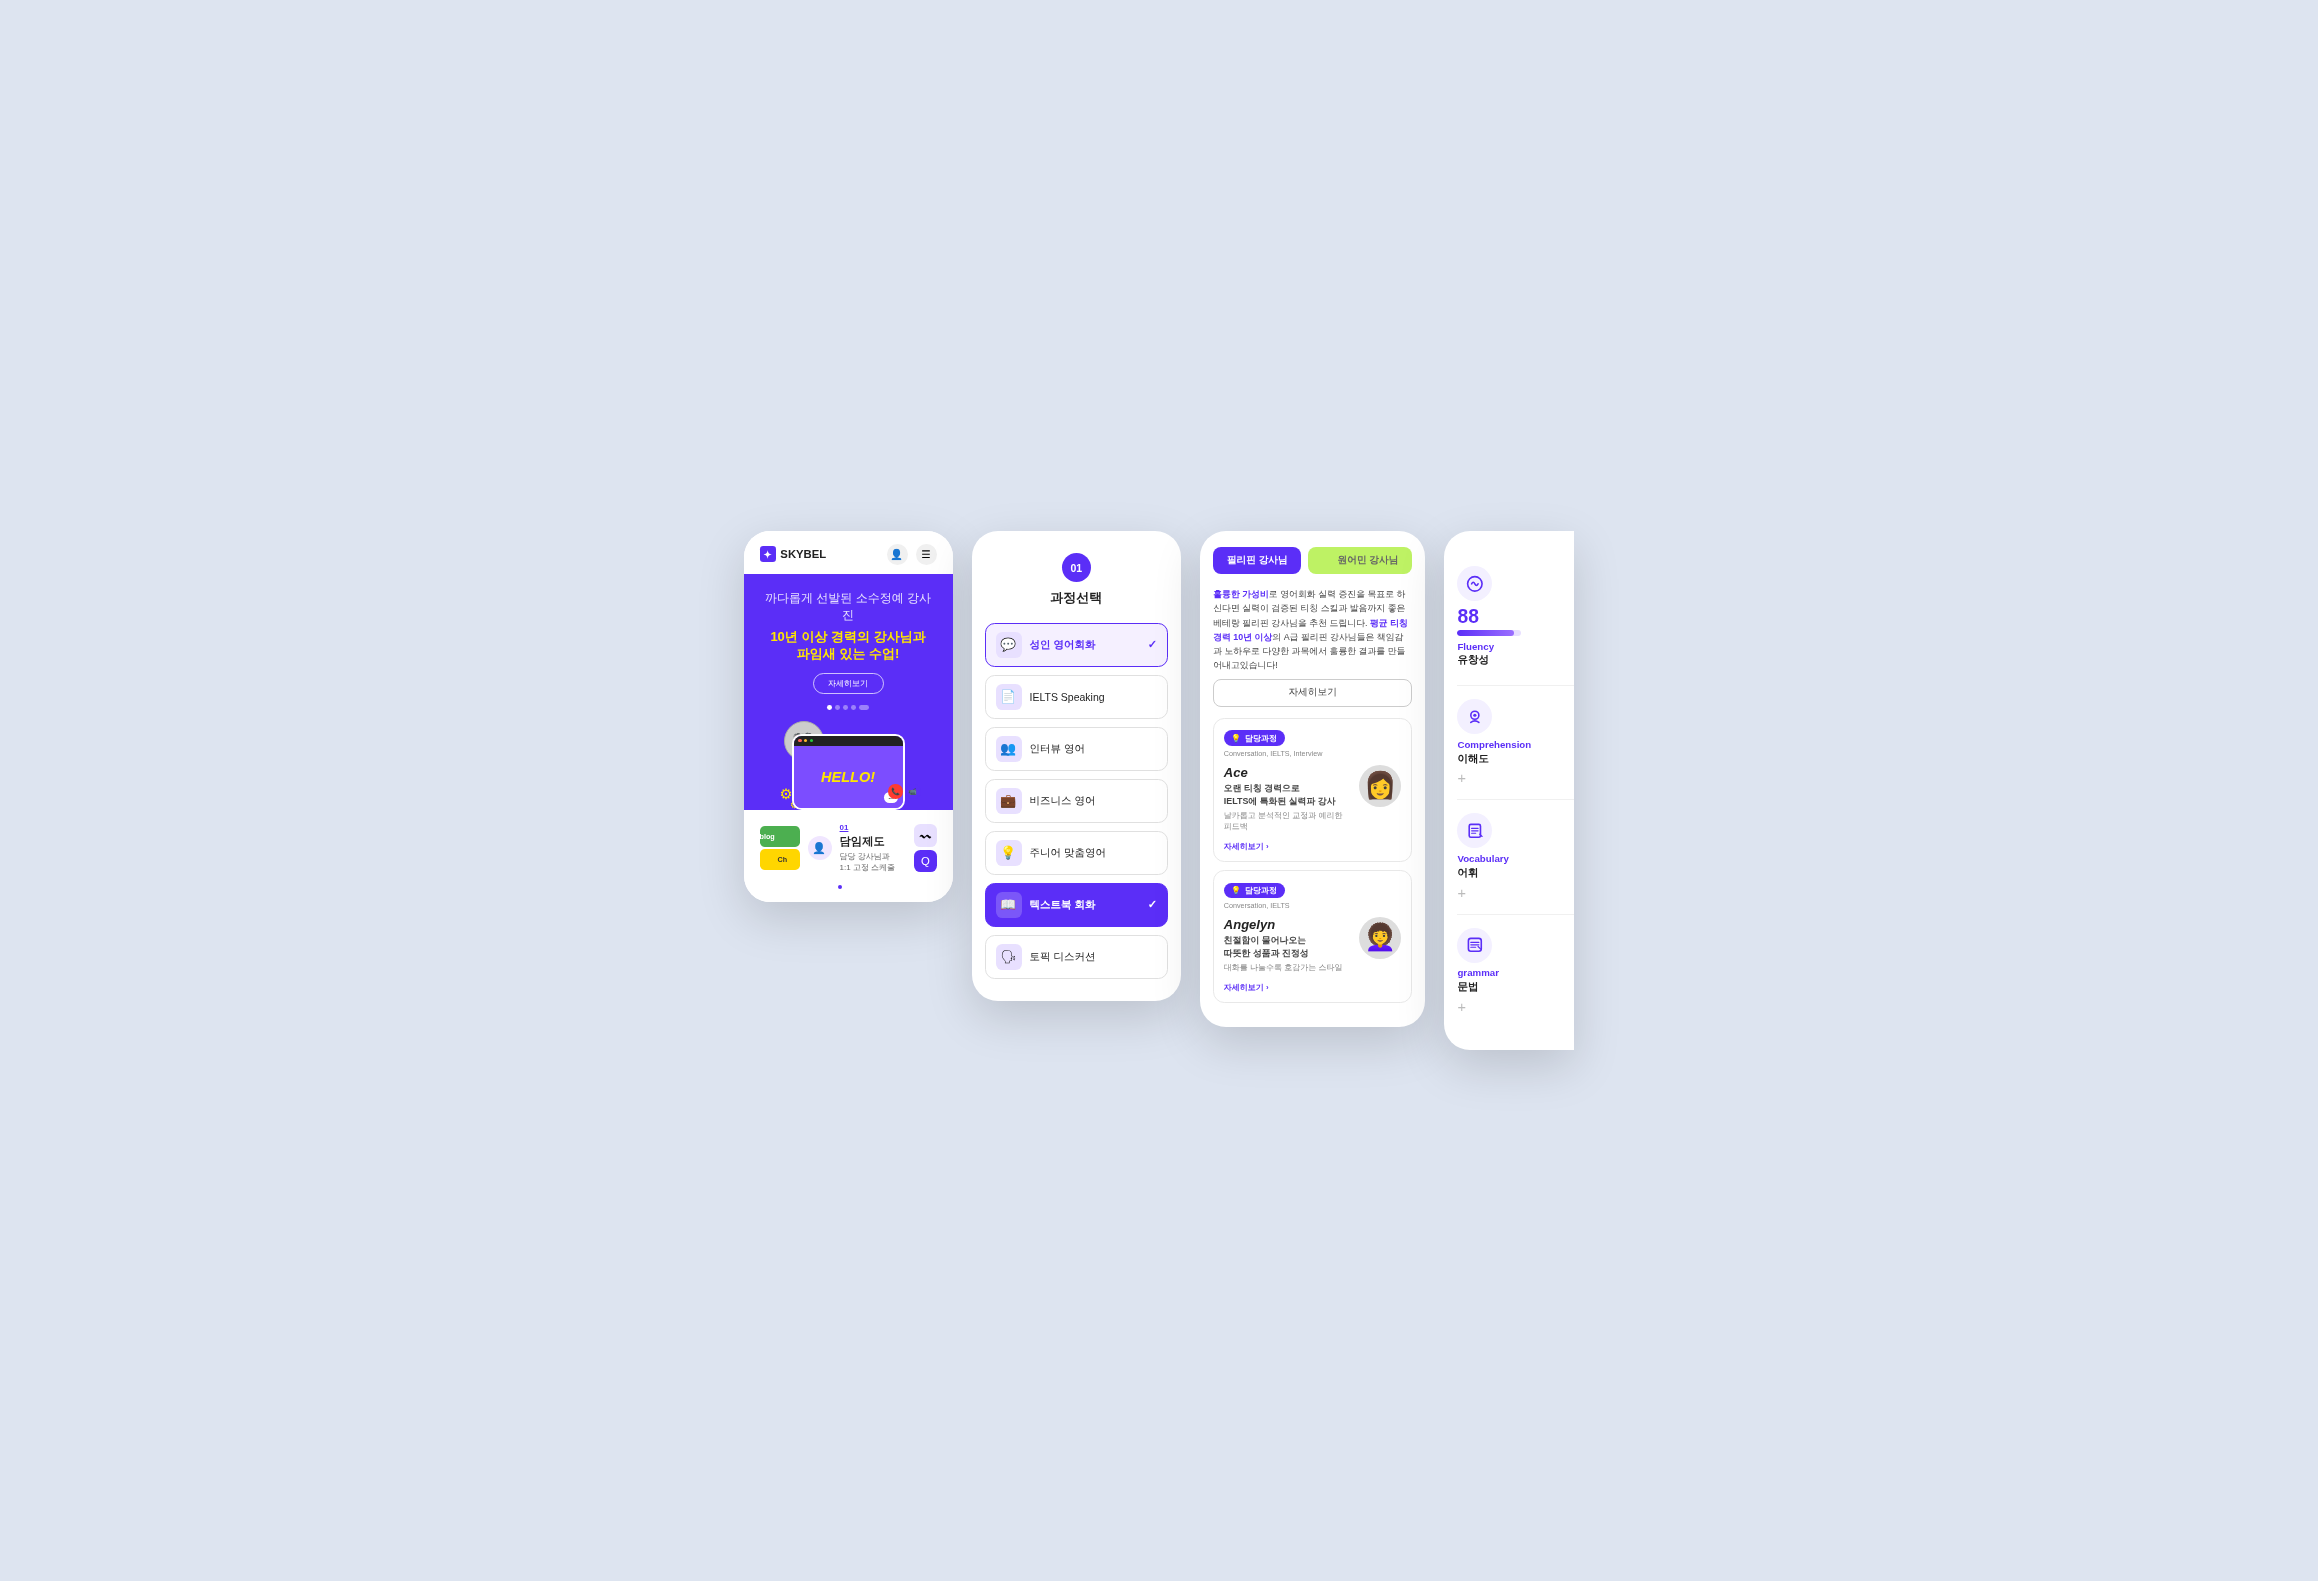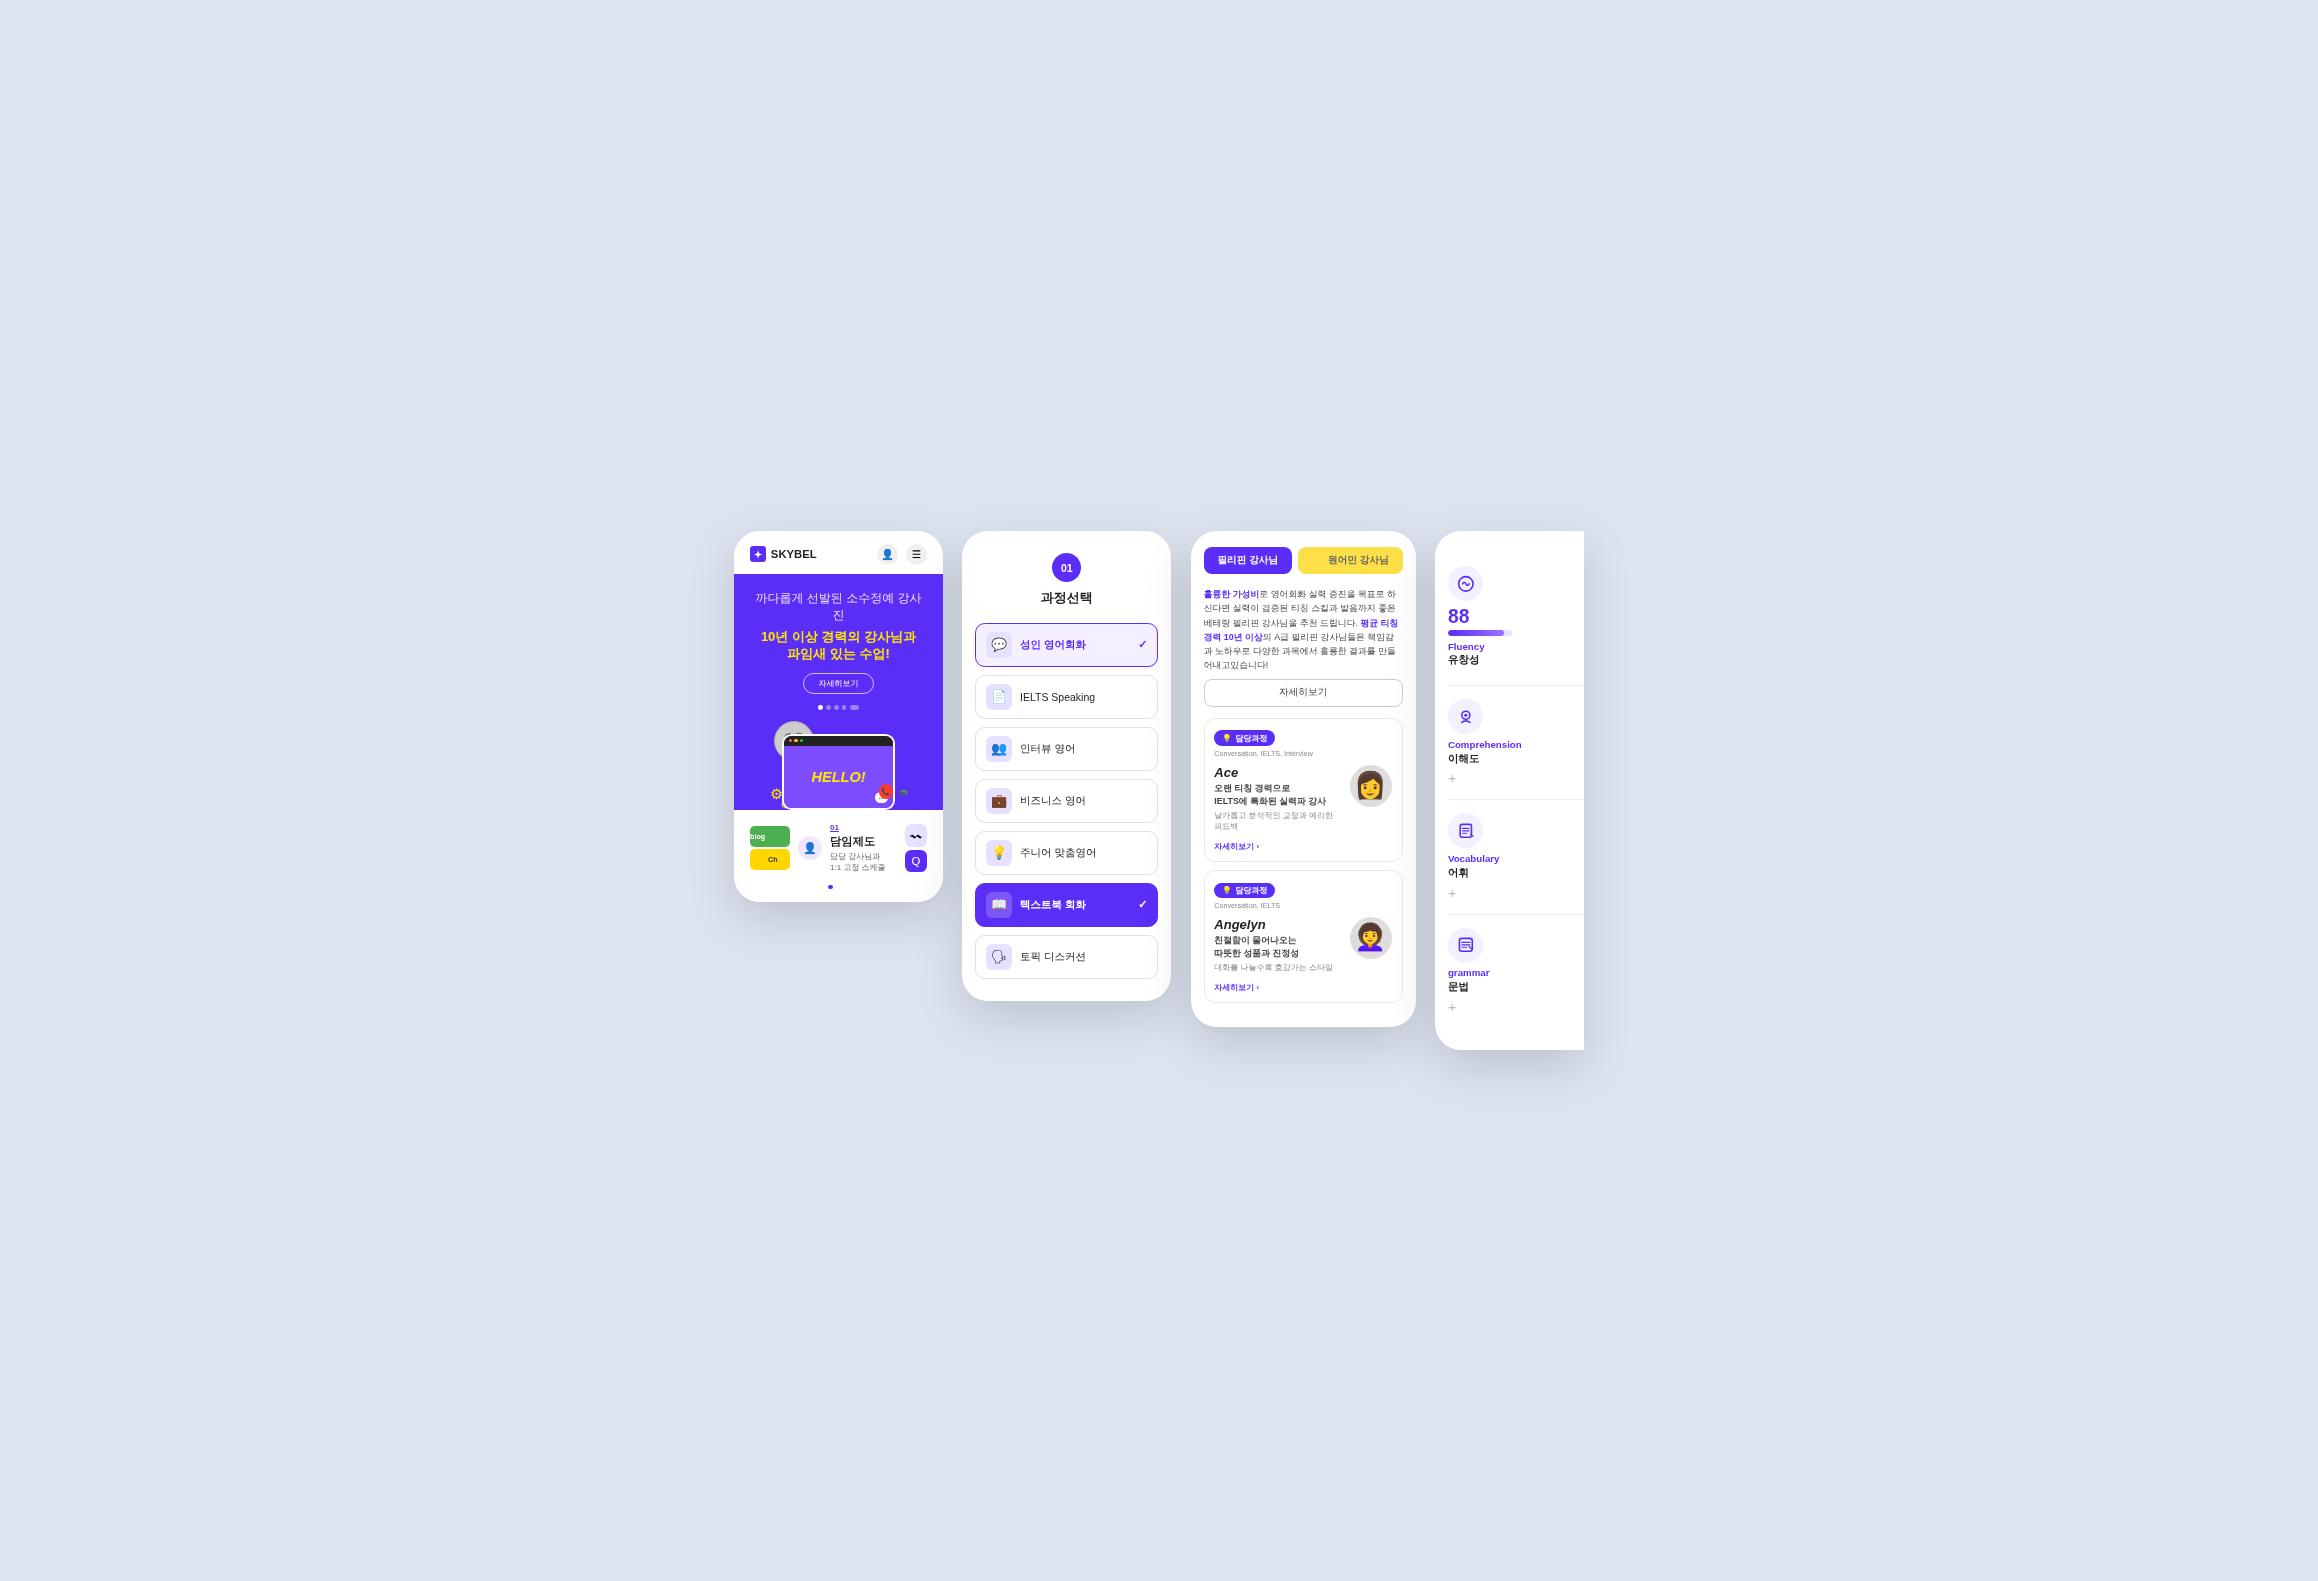--- a/index.html
+++ b/index.html
@@ -407,21 +407,21 @@
       font-weight: 600;
       cursor: pointer;
     }
 
     .tab-btn.active {
       background: #5b2ef7;
       color: #fff;
     }
 
     .tab-btn.inactive {
-      background: #fde047;
+      background: #bef264;
       color: #666;
       padding-left: 16px;
     }
 
     .info-text {
       font-size: 8.9px;
       color: #444;
       line-height: 1.6;
       margin-bottom: 6.4px;
     }
@@ -519,21 +519,21 @@
       display: flex;
       align-items: center;
       justify-content: center;
       font-size: 19.3px;
     }
 
     
     .phone-screen-4 {
       background: #fff;
       border-radius: 26px 0 0 26px;
-      width: 149px;
+      width: 130px;
       overflow: hidden;
       box-shadow: 0 16px 48px rgba(0,0,0,0.15);
       padding: 22.5px 0 22.5px 13px;
       display: flex;
       flex-direction: column;
       align-items: flex-start;
       gap: 0;
     }
 
     .skill-item {

